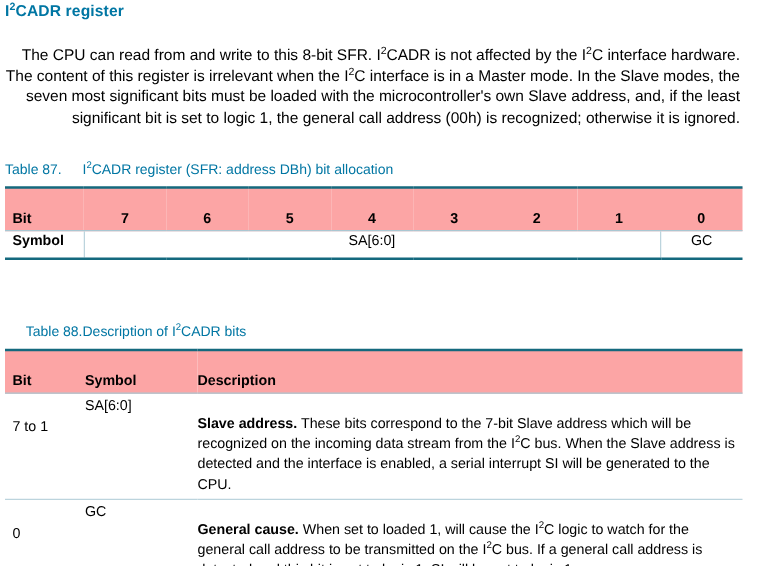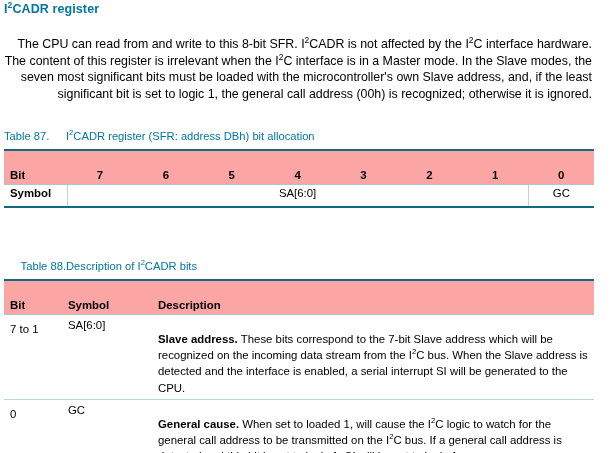--- a/index.html
+++ b/index.html
@@ -120,21 +120,21 @@
   #table-87 tbody tr { height: 22px; }
 
   
   #table-88 { top: 279px; }
   #table-88 th {
     text-align: left;
   }
   #table-88 th.c-bit   { width: 64px; padding-left: 6px; }
   #table-88 th.c-sym   { width: 90px; }
   #table-88 th.c-desc  { }
-  #table-88 td.c-bit   { padding-left: 6px; padding-top: 8px; margin-left: 40px; }
+  #table-88 td.c-bit   { padding-left: 6px; padding-top: 21px; margin-left: 40px; }
   #table-88 td.c-sym   { padding-top: 4px; }
   #table-88 td.c-desc  {
     padding-top: 16px;
     padding-right: 4px;
     line-height: 16.2px;
   }
   #table-88 td.c-desc b { font-weight: bold; }
 </style>
 </head>
 <body>

